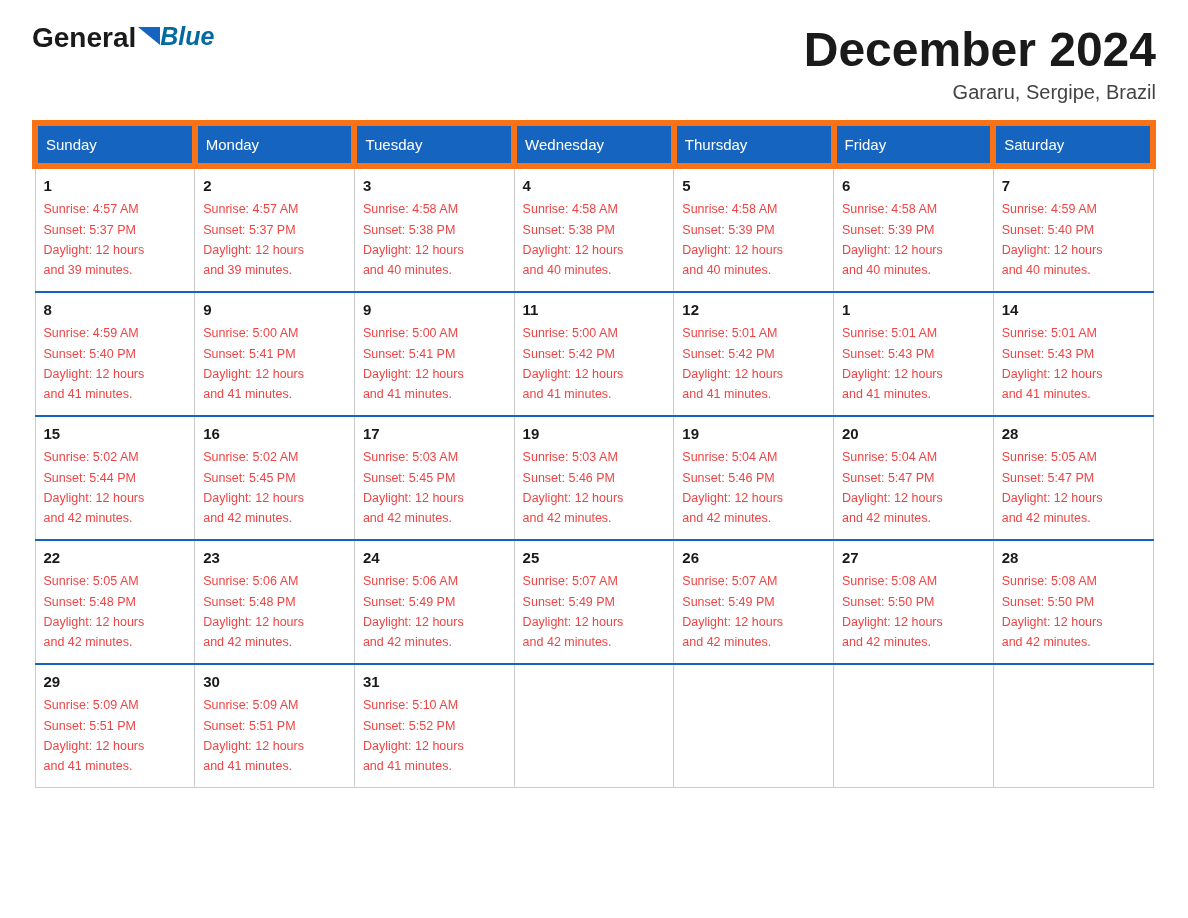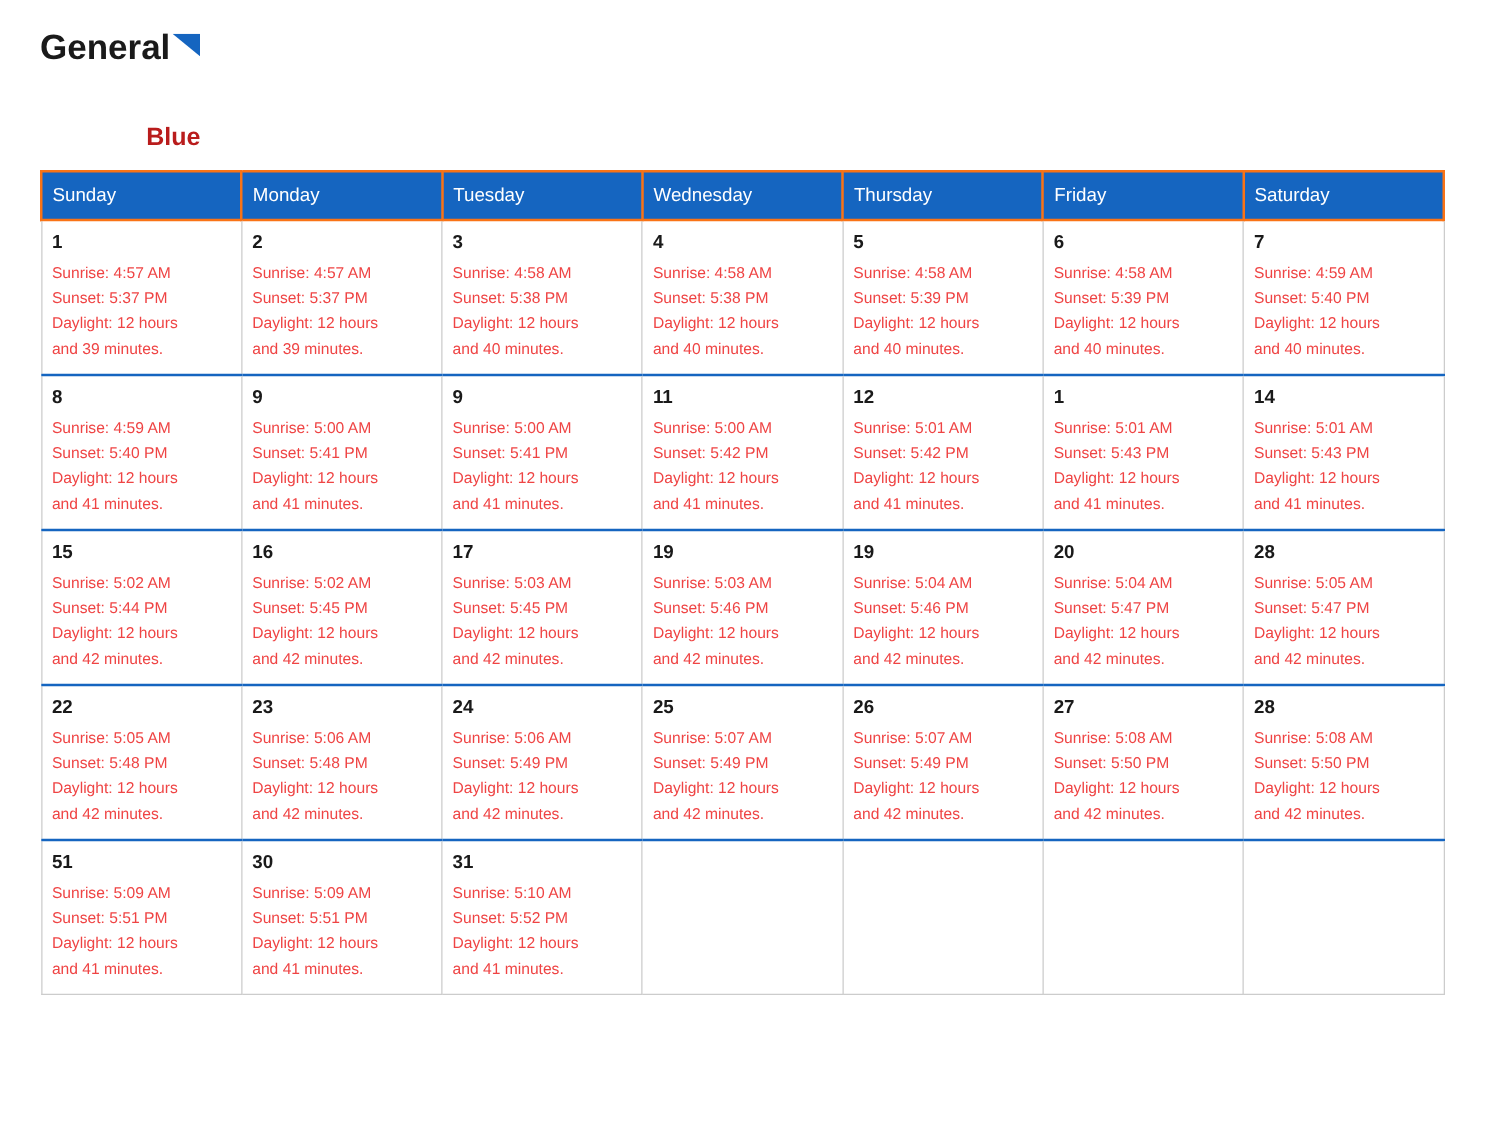--- a/index.html
+++ b/index.html
@@ -11,35 +11,34 @@
       min-height: 918px;
     }
     .header {
       display: flex;
       justify-content: space-between;
       align-items: flex-start;
       margin-bottom: 16px;
     }
     .logo {
       display: flex;
-      flex-direction: column;
-      align-items: flex-end;
-      gap: 48px;
+      align-items: flex-start;
     }
     .logo-general {
       font-size: 28px;
       font-weight: bold;
       color: #1a1a1a;
       line-height: 1;
     }
     .logo-blue {
-      font-size: 20px;
-      font-weight: bold;
-      color: #b91c1c;
+      font-size: 25px;
+      font-weight: bold;
+      color: #0369a1;
       line-height: 1;
+      font-style: italic;
     }
     .logo-line {
       display: flex;
       align-items: center;
     }
     .title-area {
       text-align: right;
     }
     .month-title {
       font-size: 48px;
@@ -57,21 +56,21 @@
       border-collapse: collapse;
       font-size: 13px;
     }
     thead tr th {
       background-color: #1565C0;
       color: #fff;
       padding: 10px 8px;
       text-align: left;
       font-size: 15px;
       font-weight: normal;
-      border: 2px solid #f97316;
+      border: 6px solid #f97316;
     }
     tbody tr td {
       vertical-align: top;
       padding: 6px 8px 10px 8px;
       border: 1px solid #ccc;
       border-top: 2px solid #1565C0;
       min-width: 140px;
       background: #fff;
       line-height: 1.5;
     }
@@ -101,20 +100,24 @@
       <span style="display:inline-block; margin-left:2px; vertical-align:middle;">
         <svg width="22" height="18" viewBox="0 0 22 18">
           <polygon points="0,0 22,0 22,18" fill="#1565C0"></polygon>
         </svg>
       </span>
     </div>
     <div class="logo-line">
       <span class="logo-blue">Blue</span>
     </div>
   </div>
+  <div class="title-area">
+    <div class="month-title">December 2024</div>
+    <div class="location">Gararu, Sergipe, Brazil</div>
+  </div>
 </div>
 
 <table>
   <thead>
     <tr>
     <th>Sunday</th>
         <th>Monday</th>
         <th>Tuesday</th>
         <th>Wednesday</th>
         <th>Thursday</th>
@@ -181,21 +184,21 @@
         <td><span class="day-num">25</span>
         <span class="day-info">Sunrise: 5:07 AM<br>Sunset: 5:49 PM<br>Daylight: 12 hours<br>and 42 minutes.</span></td>
         <td><span class="day-num">26</span>
         <span class="day-info">Sunrise: 5:07 AM<br>Sunset: 5:49 PM<br>Daylight: 12 hours<br>and 42 minutes.</span></td>
         <td><span class="day-num">27</span>
         <span class="day-info">Sunrise: 5:08 AM<br>Sunset: 5:50 PM<br>Daylight: 12 hours<br>and 42 minutes.</span></td>
         <td><span class="day-num">28</span>
         <span class="day-info">Sunrise: 5:08 AM<br>Sunset: 5:50 PM<br>Daylight: 12 hours<br>and 42 minutes.</span></td>
       </tr>
       <tr>
-        <td><span class="day-num">51</span>
+        <td><span class="day-num">29</span>
         <span class="day-info">Sunrise: 5:09 AM<br>Sunset: 5:51 PM<br>Daylight: 12 hours<br>and 41 minutes.</span></td>
         <td><span class="day-num">30</span>
         <span class="day-info">Sunrise: 5:09 AM<br>Sunset: 5:51 PM<br>Daylight: 12 hours<br>and 41 minutes.</span></td>
         <td><span class="day-num">31</span>
         <span class="day-info">Sunrise: 5:10 AM<br>Sunset: 5:52 PM<br>Daylight: 12 hours<br>and 41 minutes.</span></td>
         <td class="empty">&nbsp;</td>
         <td class="empty">&nbsp;</td>
         <td class="empty">&nbsp;</td>
         <td class="empty">&nbsp;</td>
       </tr>

